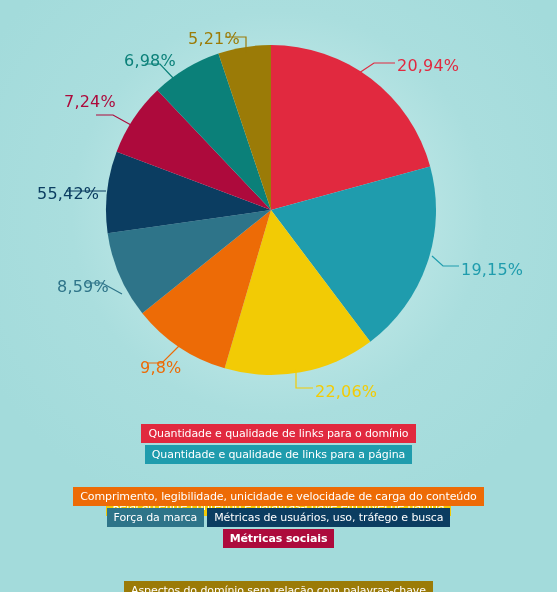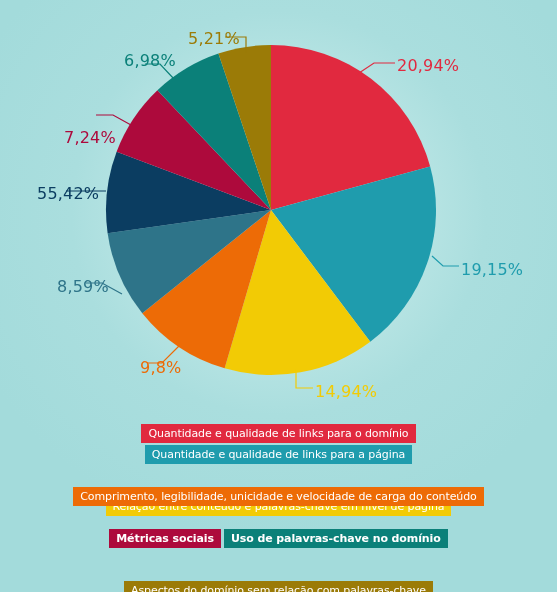--- a/index.html
+++ b/index.html
@@ -98,45 +98,48 @@
           <path d="M 122,294 L 102,283 L 86,283" stroke="#2e7489" stroke-width="1.2" fill="none"></path>
           <path d="M 106,191 L 66,191" stroke="#0b3d61" stroke-width="1.2" fill="none"></path>
           <path d="M 131,125 L 113,115 L 96,115" stroke="#ad0a3c" stroke-width="1.2" fill="none"></path>
           <path d="M 174,79 L 160,64 L 145,64" stroke="#0b8079" stroke-width="1.2" fill="none"></path>
           <path d="M 246,53 L 246,37 L 225,37" stroke="#9b7b07" stroke-width="1.2" fill="none"></path>
         </g>
     </svg>
     <div id="pct-labels">
         <div class="pct-label" style="left: 397px; top: 56px; color: rgb(225, 41, 63);">20,94%</div>
         <div class="pct-label" style="left: 461px; top: 260px; color: rgb(31, 156, 173);">19,15%</div>
-        <div class="pct-label" style="left: 315px; top: 382px; color: rgb(242, 203, 5);">14,94%</div>
+        <div class="pct-label" style="left: 315px; top: 382px; color: rgb(242, 203, 5);">22,06%</div>
         <div class="pct-label" style="left: 140px; top: 358px; color: rgb(237, 107, 6); text-align: center;">9,8%</div>
         <div class="pct-label" style="left: 57px; top: 277px; color: rgb(46, 116, 137);">8,59%</div>
         <div class="pct-label" style="left: 37px; top: 184px; color: rgb(11, 61, 97);">55,42%</div>
-        <div class="pct-label" style="left: 64px; top: 128px; color: rgb(173, 10, 60);">7,24%</div>
+        <div class="pct-label" style="left: 64px; top: 92px; color: rgb(173, 10, 60);">7,24%</div>
         <div class="pct-label" style="left: 124px; top: 51px; color: rgb(11, 128, 121);">6,98%</div>
         <div class="pct-label" style="left: 188px; top: 29px; color: rgb(155, 123, 7);">5,21%</div>
       </div>
   </div>
 
   <div id="legend">
       <div class="legend-row" style="top: 0px;">
         <div class="legend-chip" style="background: rgb(225, 41, 63);">Quantidade e qualidade de links para o domínio</div>
       </div>
       <div class="legend-row" style="top: 21px; text-align: right;">
         <div class="legend-chip" style="background: rgb(31, 156, 173);">Quantidade e qualidade de links para a página</div>
       </div>
       <div class="legend-row" style="top: 42px; margin-top: 31px;">
         <div class="legend-chip" style="background: rgb(242, 203, 5);">Relação entre conteúdo e palavras-chave em nível de página</div>
       </div>
       <div class="legend-row" style="top: 63px;">
         <div class="legend-chip" style="background: rgb(237, 107, 6);">Comprimento, legibilidade, unicidade e velocidade de carga do conteúdo</div>
       </div>
+      <div class="legend-row pair" style="top: 84px;">
+        <div class="legend-chip" style="background: rgb(46, 116, 137);">Força da marca</div>
+        <div class="legend-chip" style="background: rgb(11, 61, 97);">Métricas de usuários, uso, tráfego e busca</div>
+      </div>
       <div class="legend-row pair" style="top: 105px; font-weight: bold;">
         <div class="legend-chip" style="background: rgb(173, 10, 60);">Métricas sociais</div>
-        <div class="legend-chip" style="background: rgb(11, 128, 121);">Uso de palavras-chave no domínio</div>
       </div>
       <div class="legend-row" style="top: 120px; margin-top: 37px;">
         <div class="legend-chip" style="background: rgb(155, 123, 7);">Aspectos do domínio sem relação com palavras-chave</div>
       </div>
     </div>
 
 </div>
 
 </body></html>

